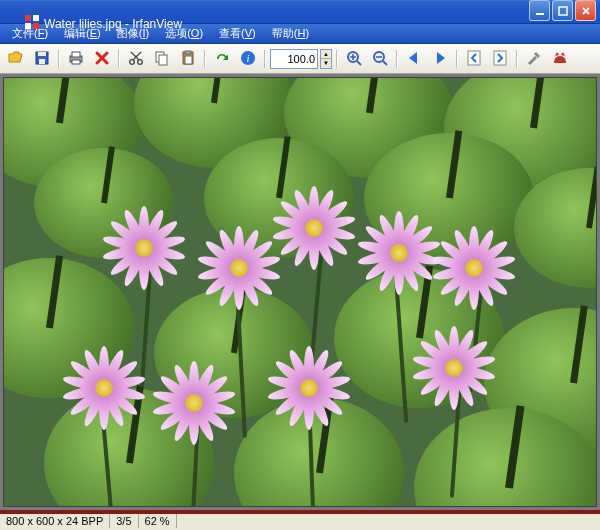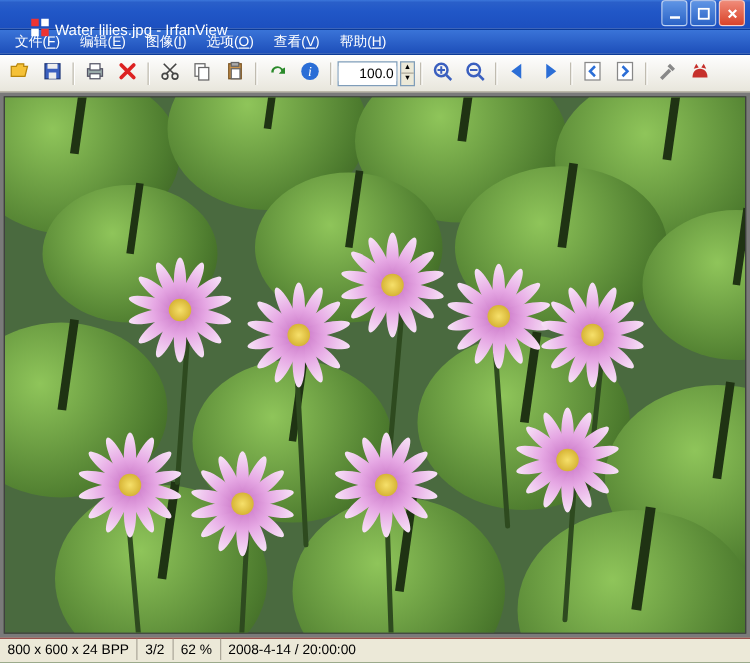--- a/index.html
+++ b/index.html
@@ -60,21 +60,21 @@
     background: #7a7a7a;
   }
   .image-viewport {
     position:absolute; left:3px; top:3px; right:3px; bottom:3px;
     background: #4a6a3f;
     border: 1px solid #404040;
     overflow: hidden;
   }
 
   .statusbar {
-    height: 18px; background: #ece9d8; border-top: 1px solid #7f1d1d;
+    height: 18px; background: #ece9d8; border-top: 4px solid #7f1d1d;
     display: flex; align-items:center;
   }
   .status-cell {
     height: 100%; padding: 0 6px; border-right: 1px solid #aca899;
     display:flex; align-items:center; white-space:nowrap;
   }
 
   .lily-scene { width:100%; height:100%; position:relative; }
   .pad { position:absolute; background: radial-gradient(circle at 40% 35%, #8fc55a, #4d7b2e 70%, #34561f 100%); border-radius:50%; }
   .pad::after { content:""; position:absolute; left:48%; top:-2%; width:4%; height:52%; background:#1f3313; transform-origin:bottom center; transform:rotate(8deg); }
@@ -429,16 +429,15 @@
           <div class="petal" style="transform: translate(-50%, -100%) rotate(308.571deg);"></div>
           <div class="petal" style="transform: translate(-50%, -100%) rotate(334.286deg);"></div>
           <div style="position: absolute; left: 50%; top: 50%; width: 18px; height: 18px; margin: -9px 0px 0px -9px; border-radius: 50%; background: radial-gradient(circle, rgb(246, 224, 106), rgb(202, 162, 31));"></div>
         </div>
     </div>
   </div>
 </div>
 
 <div class="statusbar">
   <div class="status-cell">800 x 600 x 24 BPP</div>
-  <div class="status-cell">3/2</div>
+  <div class="status-cell">3/5</div>
   <div class="status-cell">62 %</div>
-  <div class="status-cell" style="flex:1; border-right:none;">2008-4-14 / 20:00:00</div>
 </div>
 
 </body></html>

